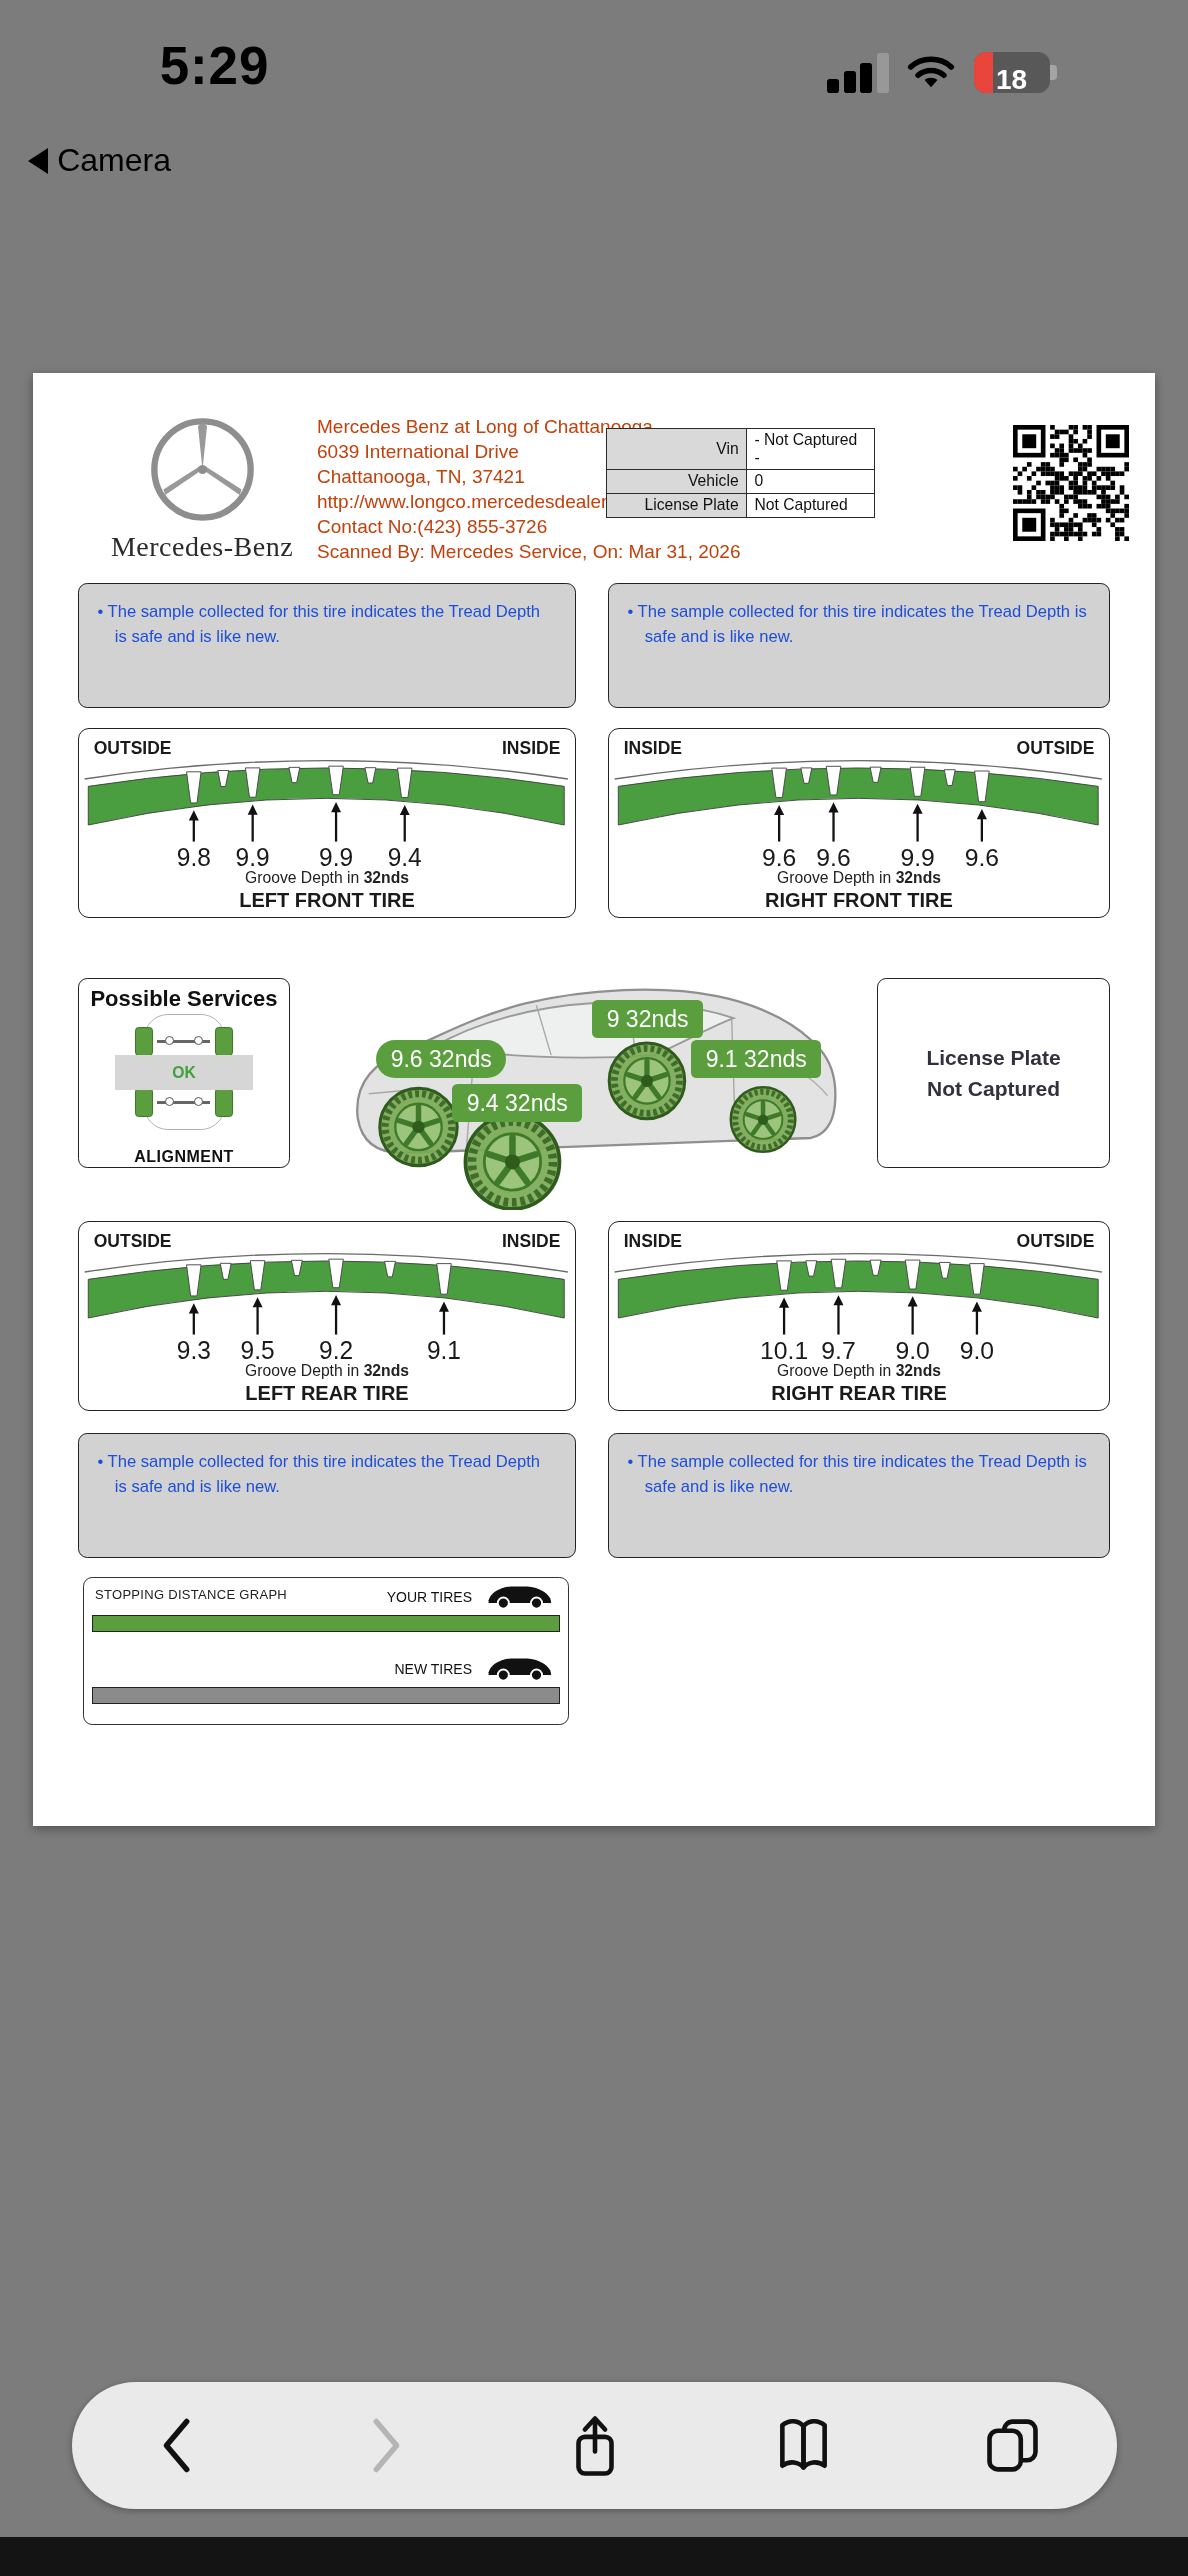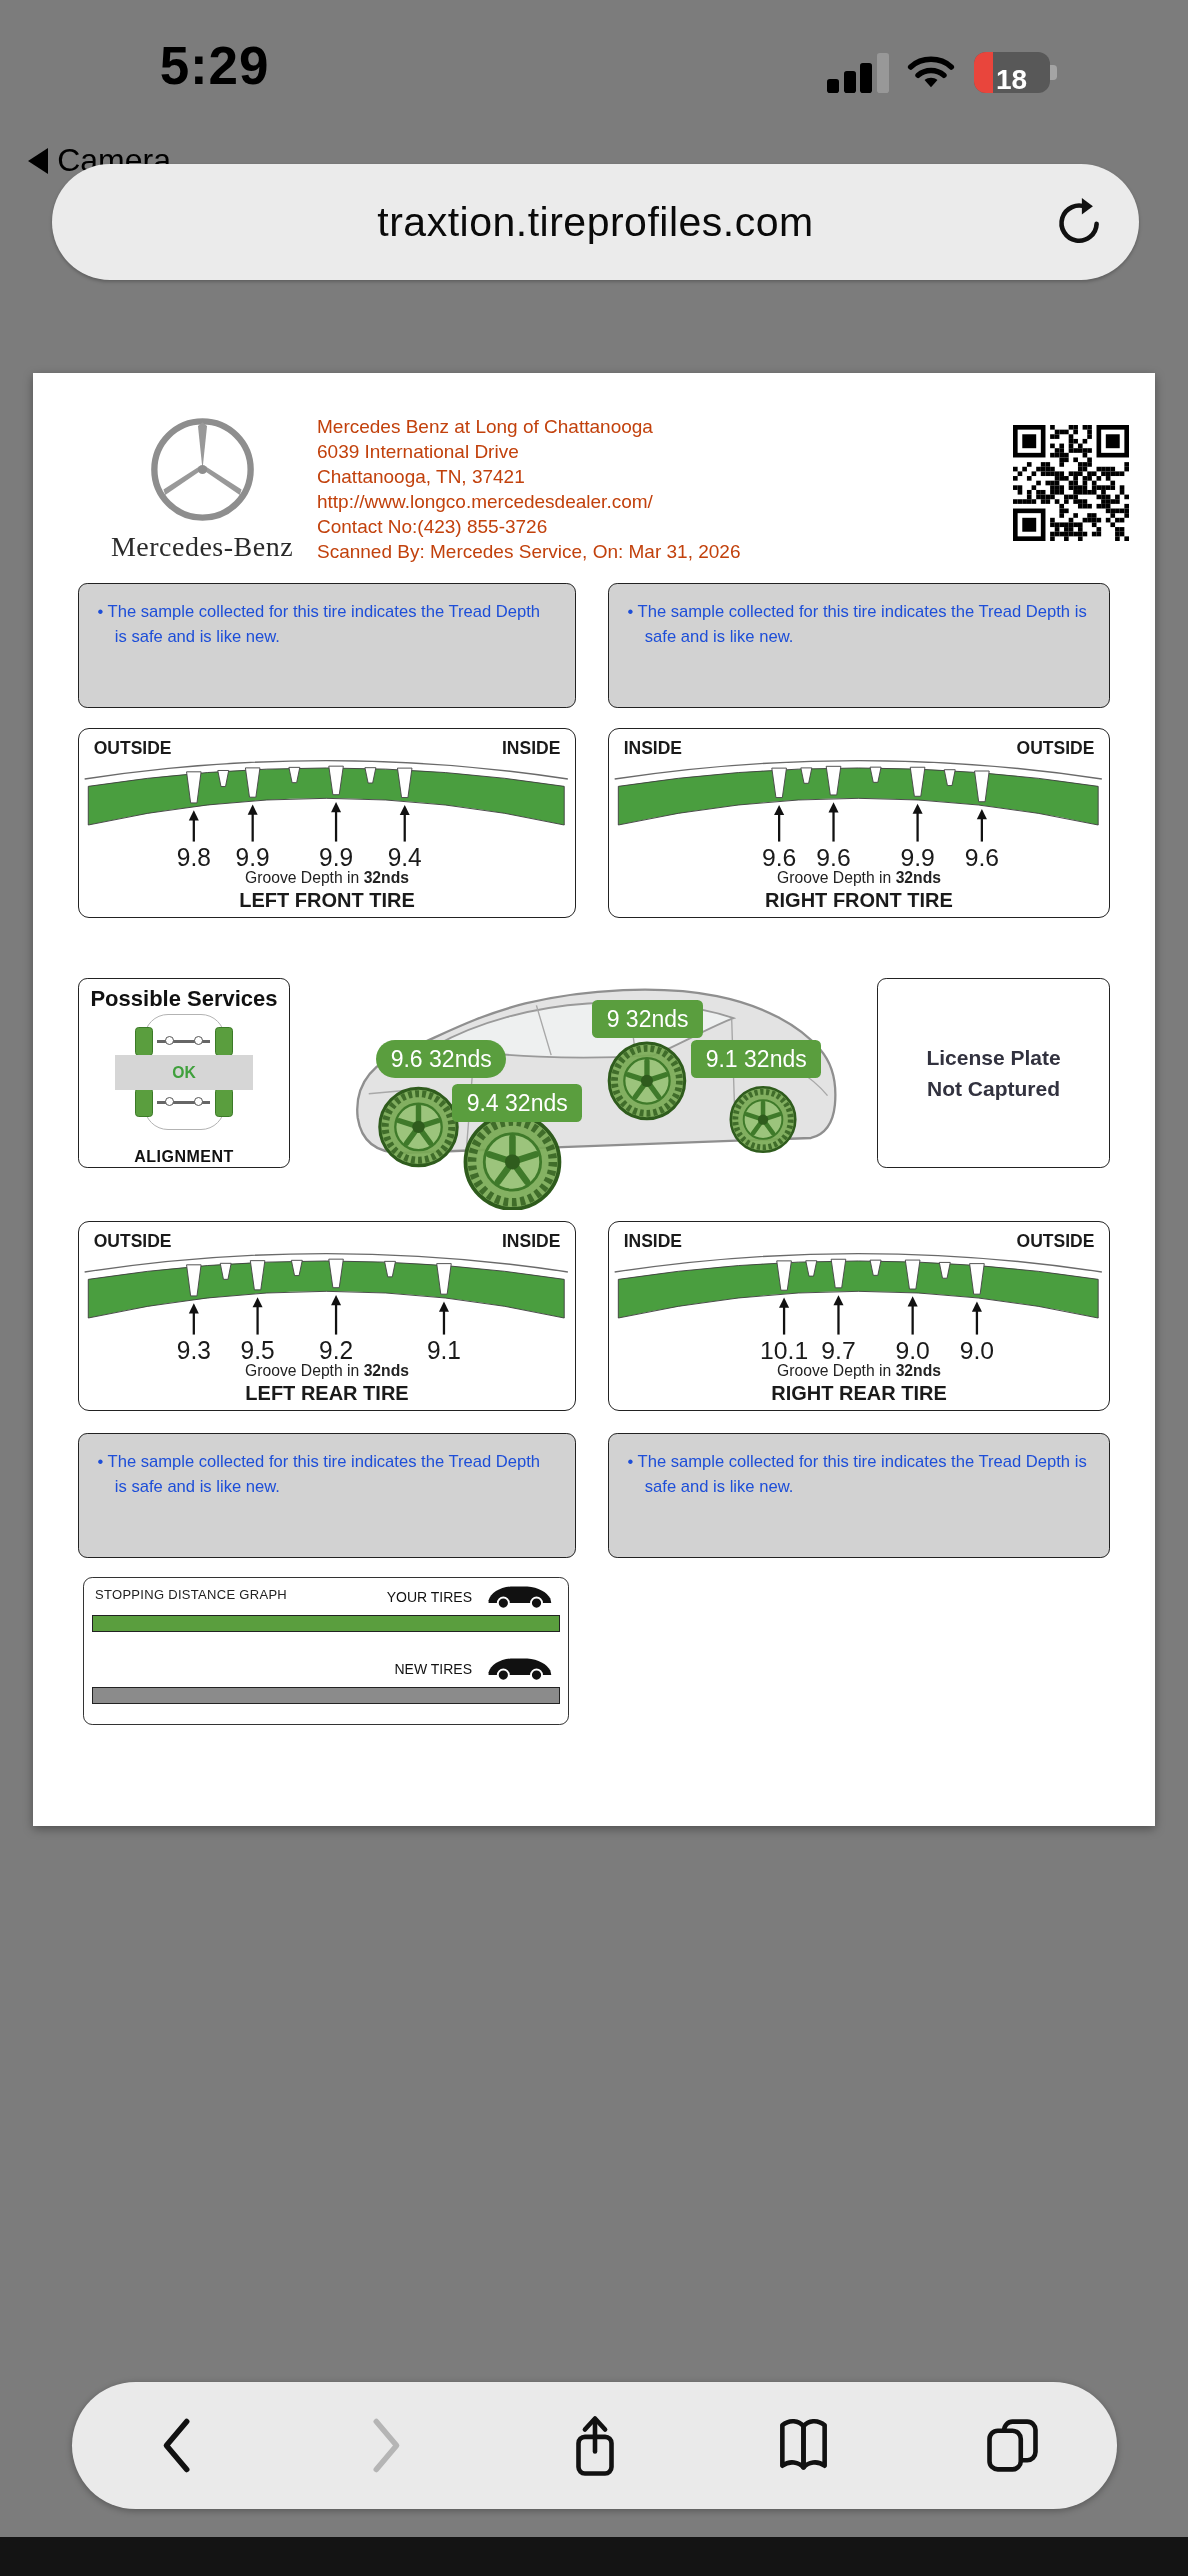--- a/index.html
+++ b/index.html
@@ -136,29 +136,20 @@
     </svg>
     <div class="battery">
       <div class="batt-body">
           <div class="batt-red" style="background: rgb(233, 69, 60);"></div>
         </div>
       <div class="batt-num">18</div>
       <div class="batt-nub"></div>
     </div>
   </div>
 
-  <div class="url-pill">
-    <span class="url-text">traxtion.tireprofiles.com</span>
-    <span class="reload-btn">
-      <svg width="48" height="52" viewBox="0 0 52 56">
-        <path d="M44,30 A19,19 0 1 1 33,12" fill="none" stroke="#111" stroke-width="5" stroke-linecap="round"></path>
-        <path d="M28,2 L40,11 L28,20 Z" fill="#111"></path>
-      </svg>
-    </span>
-  </div>
 
   <div class="doc">
 
     <div class="mb-logo">
       <svg width="109" height="109" viewBox="0 0 120 120">
         <circle cx="60" cy="60" r="53" fill="none" stroke="#8e8e8e" stroke-width="7"></circle>
         <path d="M60,60 L55,12 L60,8 L65,12 Z" fill="#999"></path>
         <path d="M60,60 L101,88 L103,82 L64,57 Z" fill="#999"></path>
         <path d="M60,60 L19,88 L17,82 L56,57 Z" fill="#999"></path>
         <circle cx="60" cy="60" r="5" fill="#8e8e8e"></circle>
@@ -168,20 +159,36 @@
 
     <div class="dealer-info">
       <div>Mercedes Benz at Long of Chattanooga</div>
       <div>6039 International Drive</div>
       <div>Chattanooga, TN, 37421</div>
       <div>http://www.longco.mercedesdealer.com/</div>
       <div>Contact No:(423) 855-3726</div>
       <div>Scanned By: Mercedes Service, On: Mar 31, 2026</div>
     </div>
 
+    <table class="veh-table">
+      <tbody>
+          <tr>
+        <td class="lbl">Vin</td>
+        <td class="val">- Not Captured -</td>
+      </tr>
+      <tr>
+        <td class="lbl">Vehicle</td>
+        <td class="val">0</td>
+      </tr>
+      <tr>
+        <td class="lbl">License Plate</td>
+        <td class="val">Not Captured</td>
+      </tr>
+    </tbody>
+      </table>
 
     <svg class="qr" viewBox="0 0 125 125">
         <rect x="40" y="0" width="5" height="5" fill="#000"></rect>
         <rect x="60" y="0" width="5" height="5" fill="#000"></rect>
         <rect x="65" y="0" width="5" height="5" fill="#000"></rect>
         <rect x="75" y="0" width="5" height="5" fill="#000"></rect>
         <rect x="80" y="0" width="5" height="5" fill="#000"></rect>
         <rect x="45" y="5" width="5" height="5" fill="#000"></rect>
         <rect x="50" y="5" width="5" height="5" fill="#000"></rect>
         <rect x="55" y="5" width="5" height="5" fill="#000"></rect>

